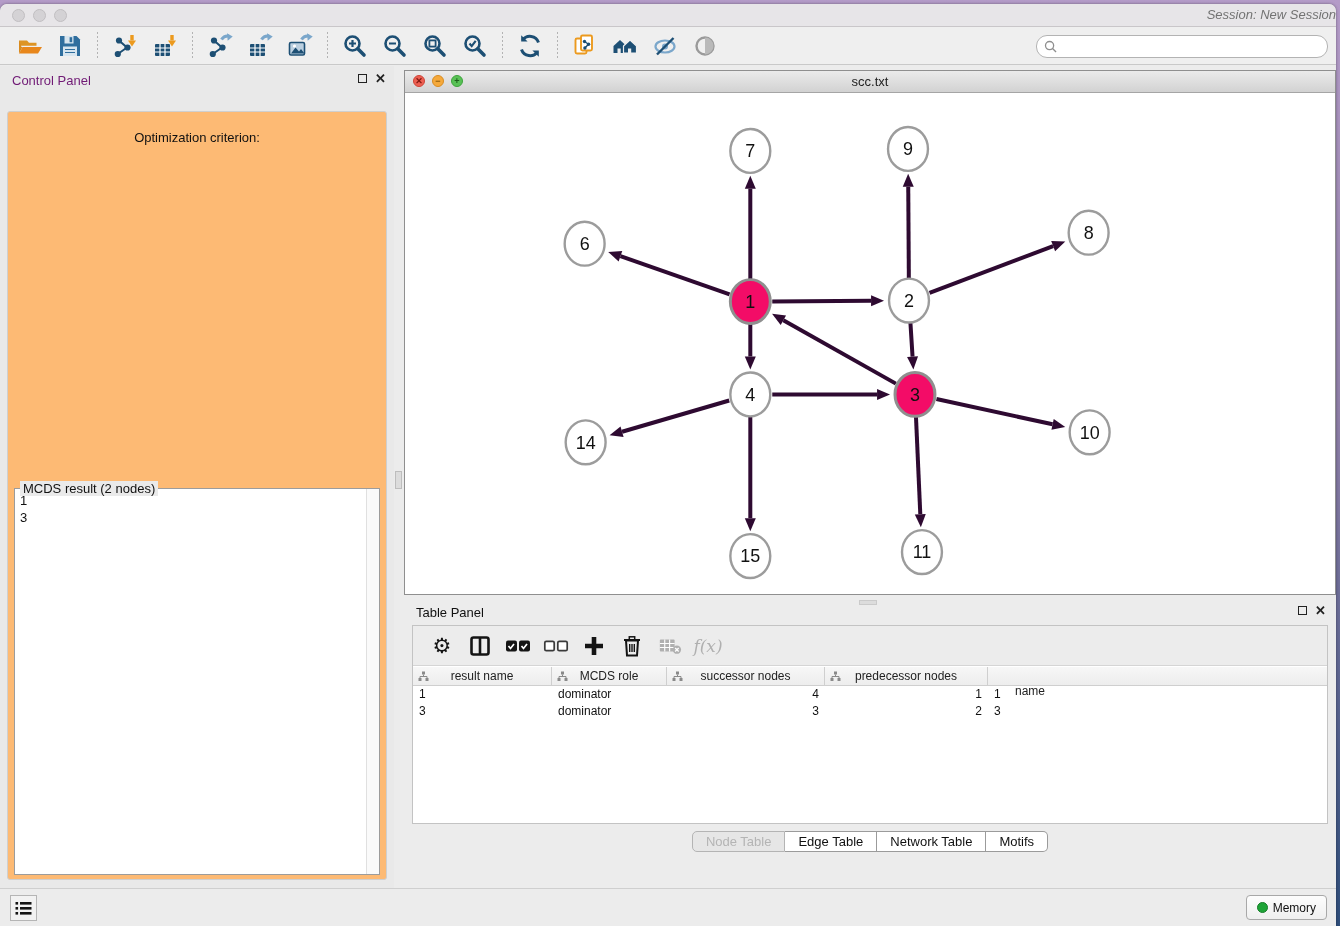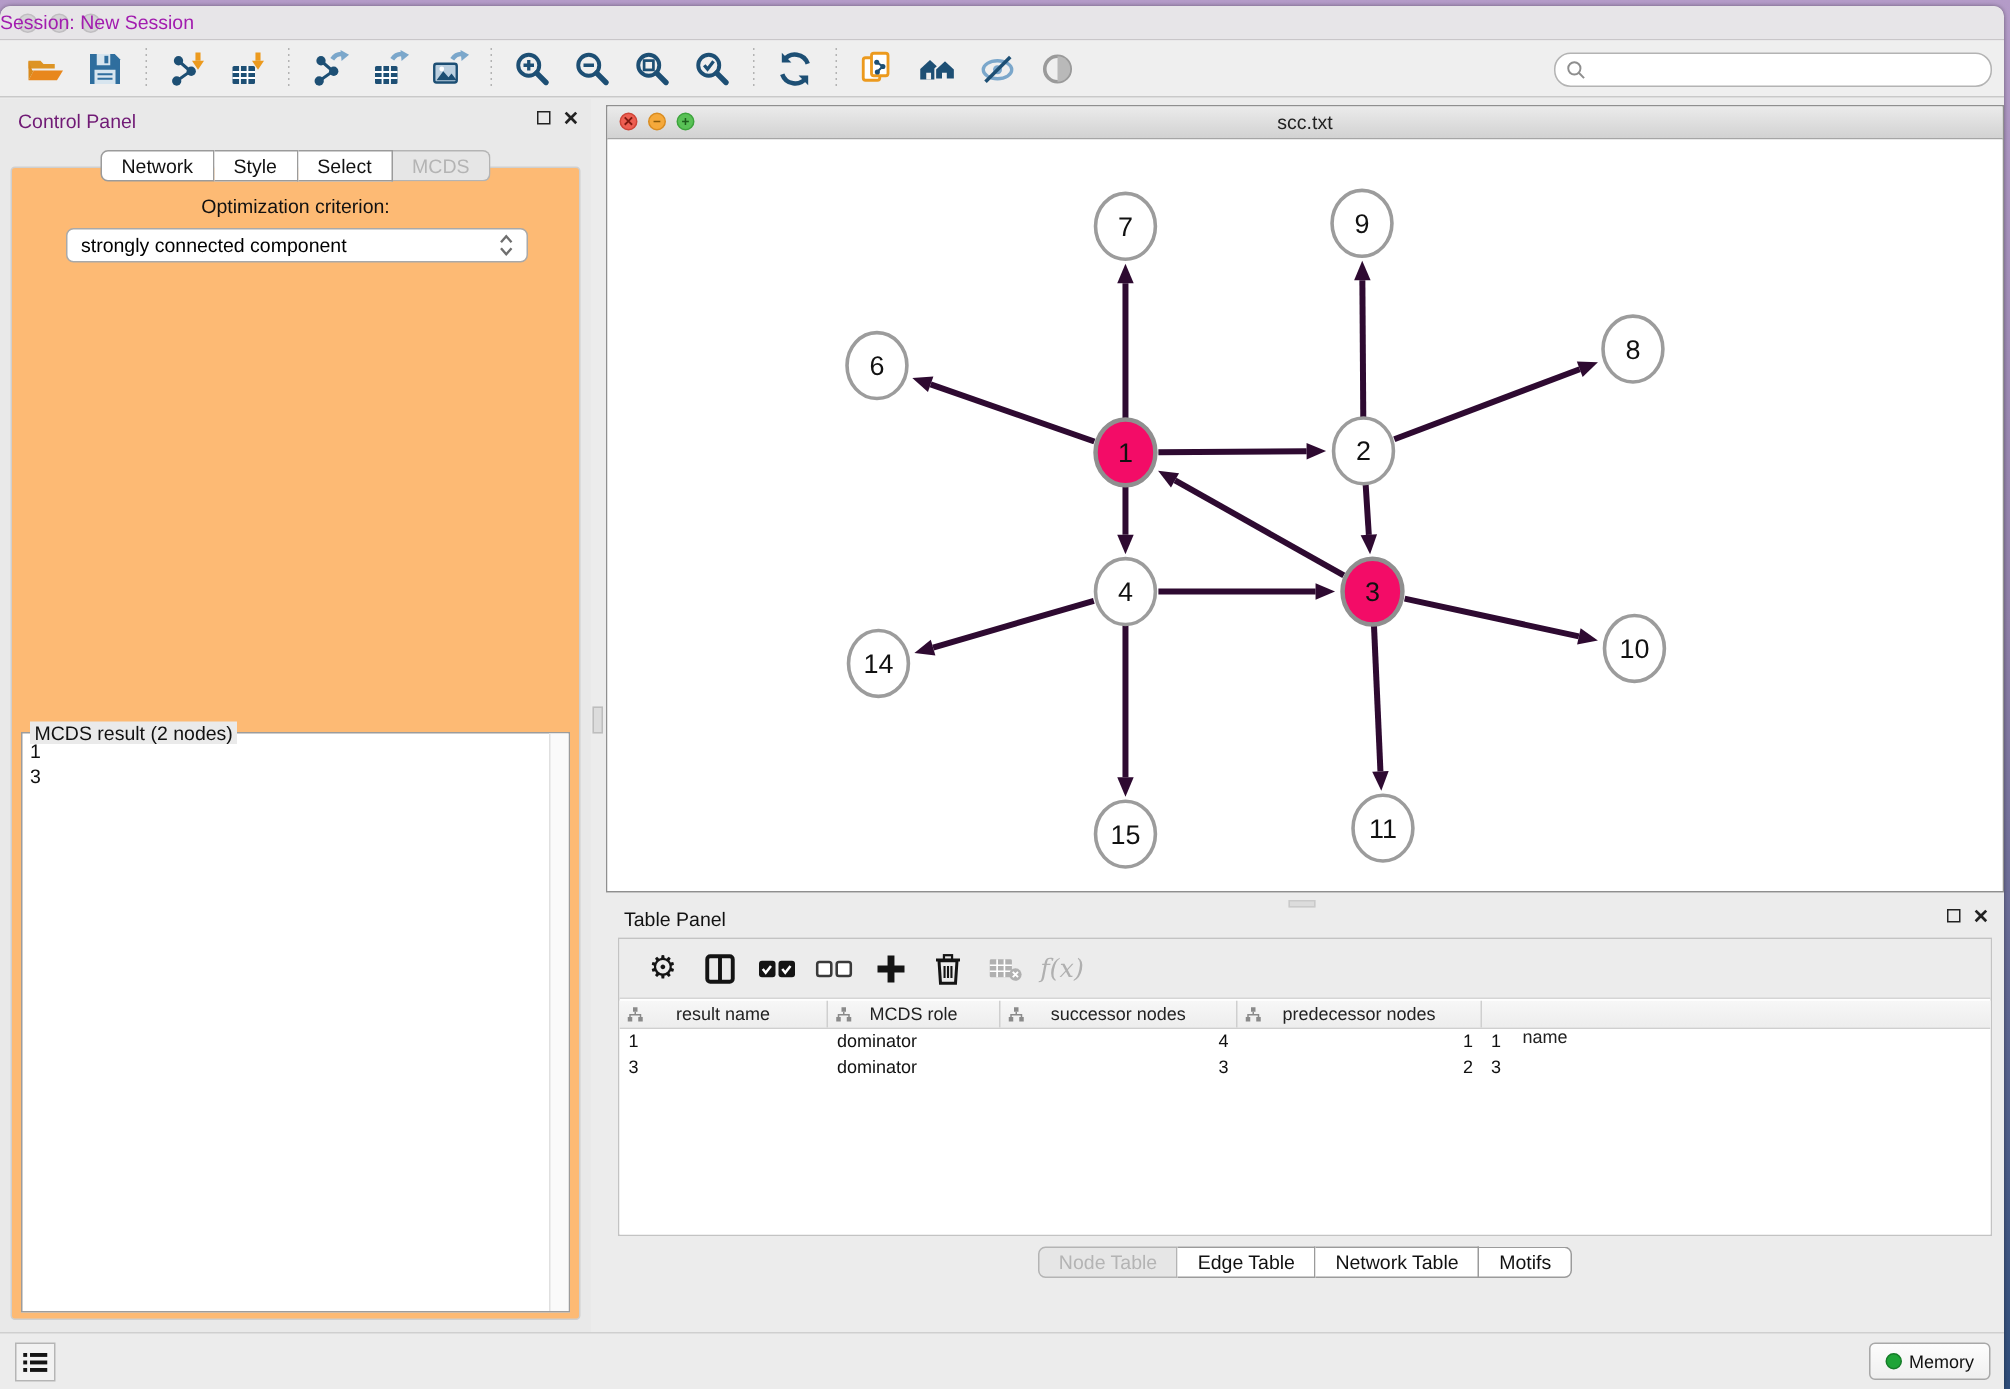--- a/index.html
+++ b/index.html
@@ -8,22 +8,22 @@
              background:linear-gradient(#b49bc8, #8f7fa8 45%, #2e4d7a); }
   .window { position:absolute; left:0; top:4px; right:4px; bottom:0;
             background:#ececec; border-radius:7px 7px 0 0; overflow:hidden;
             box-shadow:0 0 3px rgba(0,0,0,.4); }
 
   
   .titlebar { position:relative; height:23px; background:#e7e5e8; border-bottom:1px solid #c9c6c9;
               border-radius:7px 7px 0 0; }
   .tl-dots { position:absolute; left:12px; top:5px; display:flex; gap:8px; }
   .tl-dot { width:13px; height:13px; border-radius:50%; background:#d4d2d5; border:1px solid #c0bec1; }
-  .win-title { position:absolute; left:0; right:0; top:3px; text-align:left;
-               font-size:13px; color:#a21caf; }
+  .win-title { position:absolute; left:0; right:0; top:3px; text-align:right;
+               font-size:13px; color:#737373;font-style:italic; }
 
   
   .toolbar { position:relative; height:38px; background:#efefef; border-bottom:1px solid #c9c9c9;
              display:flex; align-items:center; padding:0 10px; }
   .tb-icon { width:30px; height:28px; display:flex; align-items:center; justify-content:center; margin:0 5px; }
   .tb-icon svg { width:26px; height:26px; }
   .tb-sep { width:1px; height:28px; margin:0 7px;
             background-image:linear-gradient(#b3b3b3 40%, transparent 40%);
             background-size:1px 4px; }
   .search-box { position:absolute; right:8px; top:8px; width:292px; height:23px; background:#fff;
@@ -287,35 +287,22 @@
     <div class="main">
 
       <div class="control-panel">
         <div class="panel-head">
           <span class="p-title">Control Panel</span>
           <span class="p-btns">
             <span class="float-btn"></span>
             <span class="close-btn">✕</span>
           </span>
         </div>
-        <div class="cp-tabs" id="cp-tabs">
-            <span class="tab">Network</span>
-            <span class="tab">Style</span>
-            <span class="tab">Select</span>
-            <span class="tab active">MCDS</span>
-          </div>
         <div class="cp-body">
           <div class="opt-label">Optimization criterion:</div>
-          <div class="select">
-            <span class="sel-val">strongly connected component</span>
-            <svg width="9" height="15" viewBox="0 0 9 15">
-              <path d="M1 5.5 L4.5 1.5 L8 5.5" fill="none" stroke="#6f6f6f" stroke-width="1.6"></path>
-              <path d="M1 9.5 L4.5 13.5 L8 9.5" fill="none" stroke="#6f6f6f" stroke-width="1.6"></path>
-            </svg>
-          </div>
           <div class="result-box">
             <span class="result-legend">MCDS result (2 nodes)</span>
             <div class="result-text">
               <div>1</div>
               <div>3</div>
             </div>
             <div class="result-scroll"></div>
           </div>
         </div>
       </div>

